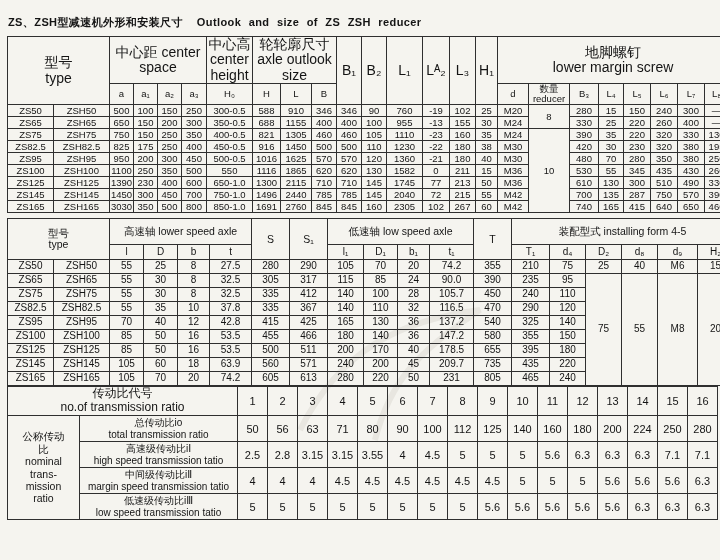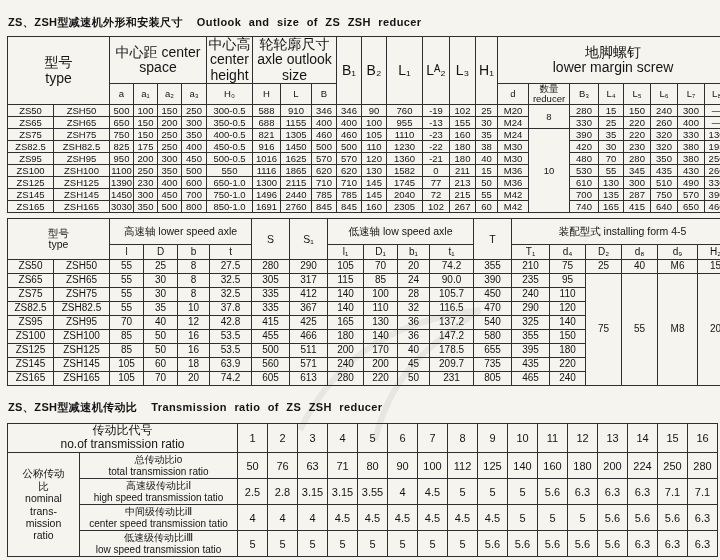--- a/index.html
+++ b/index.html
@@ -578,23 +578,20 @@
           <td>220</td>
           <td>50</td>
           <td>231</td>
           <td>805</td>
           <td>465</td>
           <td>240</td>
         </tr>
       </tbody>
     </table>
 
-  <div class="title title2">
-    <span class="zh">ZS、ZSH型减速机传动比</span><span class="en">Transmission ratio of ZS ZSH reducer</span>
-  </div>
 
   <table class="t3">
       <colgroup>
         <col style="width: 72px;">
         <col style="width: 158px;">
         <col style="width: 30px;">
         <col style="width: 30px;">
         <col style="width: 30px;">
         <col style="width: 30px;">
         <col style="width: 30px;">
@@ -636,21 +633,21 @@
         <tr>
           <td rowspan="4" class="vlabel">公称传动
 比
 nominal
 trans-
 mission
 ratio</td>
           <td class="lbl">总传动比io
 total transmission ratio</td>
           <td>50</td>
-          <td>76</td>
+          <td>56</td>
           <td>63</td>
           <td>71</td>
           <td>80</td>
           <td>90</td>
           <td>100</td>
           <td>112</td>
           <td>125</td>
           <td>140</td>
           <td>160</td>
           <td>180</td>
@@ -674,21 +671,21 @@
           <td>5</td>
           <td>5.6</td>
           <td>6.3</td>
           <td>6.3</td>
           <td>6.3</td>
           <td>7.1</td>
           <td>7.1</td>
         </tr>
         <tr>
           <td class="lbl">中间级传动比iⅡ
-center speed transmission tatio</td>
+margin speed transmission tatio</td>
           <td>4</td>
           <td>4</td>
           <td>4</td>
           <td>4.5</td>
           <td>4.5</td>
           <td>4.5</td>
           <td>4.5</td>
           <td>4.5</td>
           <td>4.5</td>
           <td>5</td>

